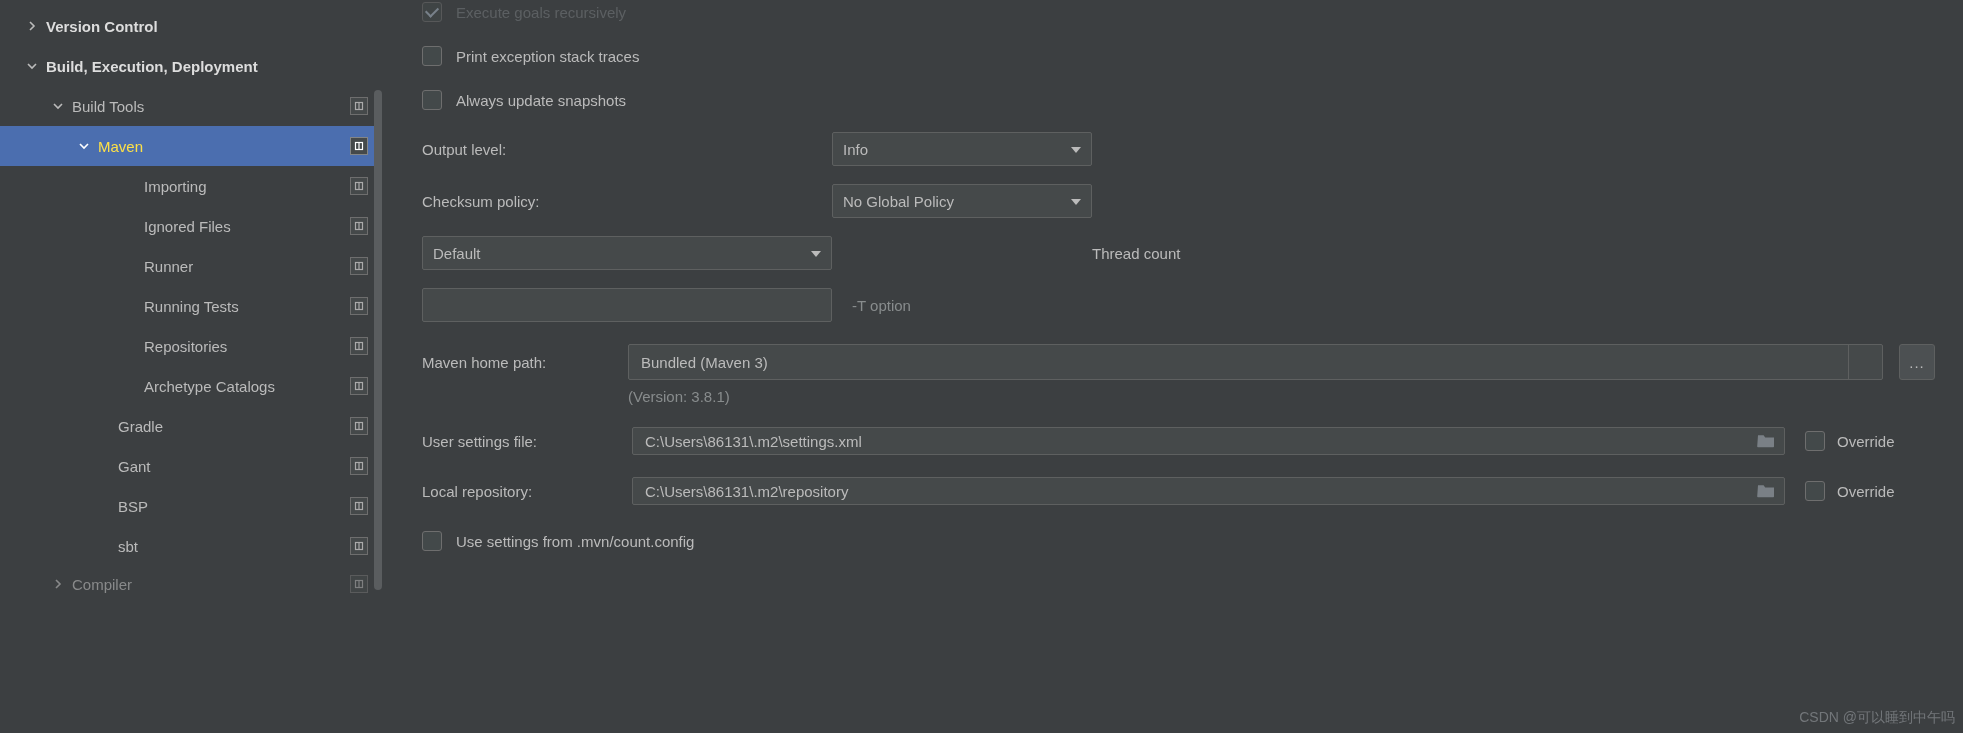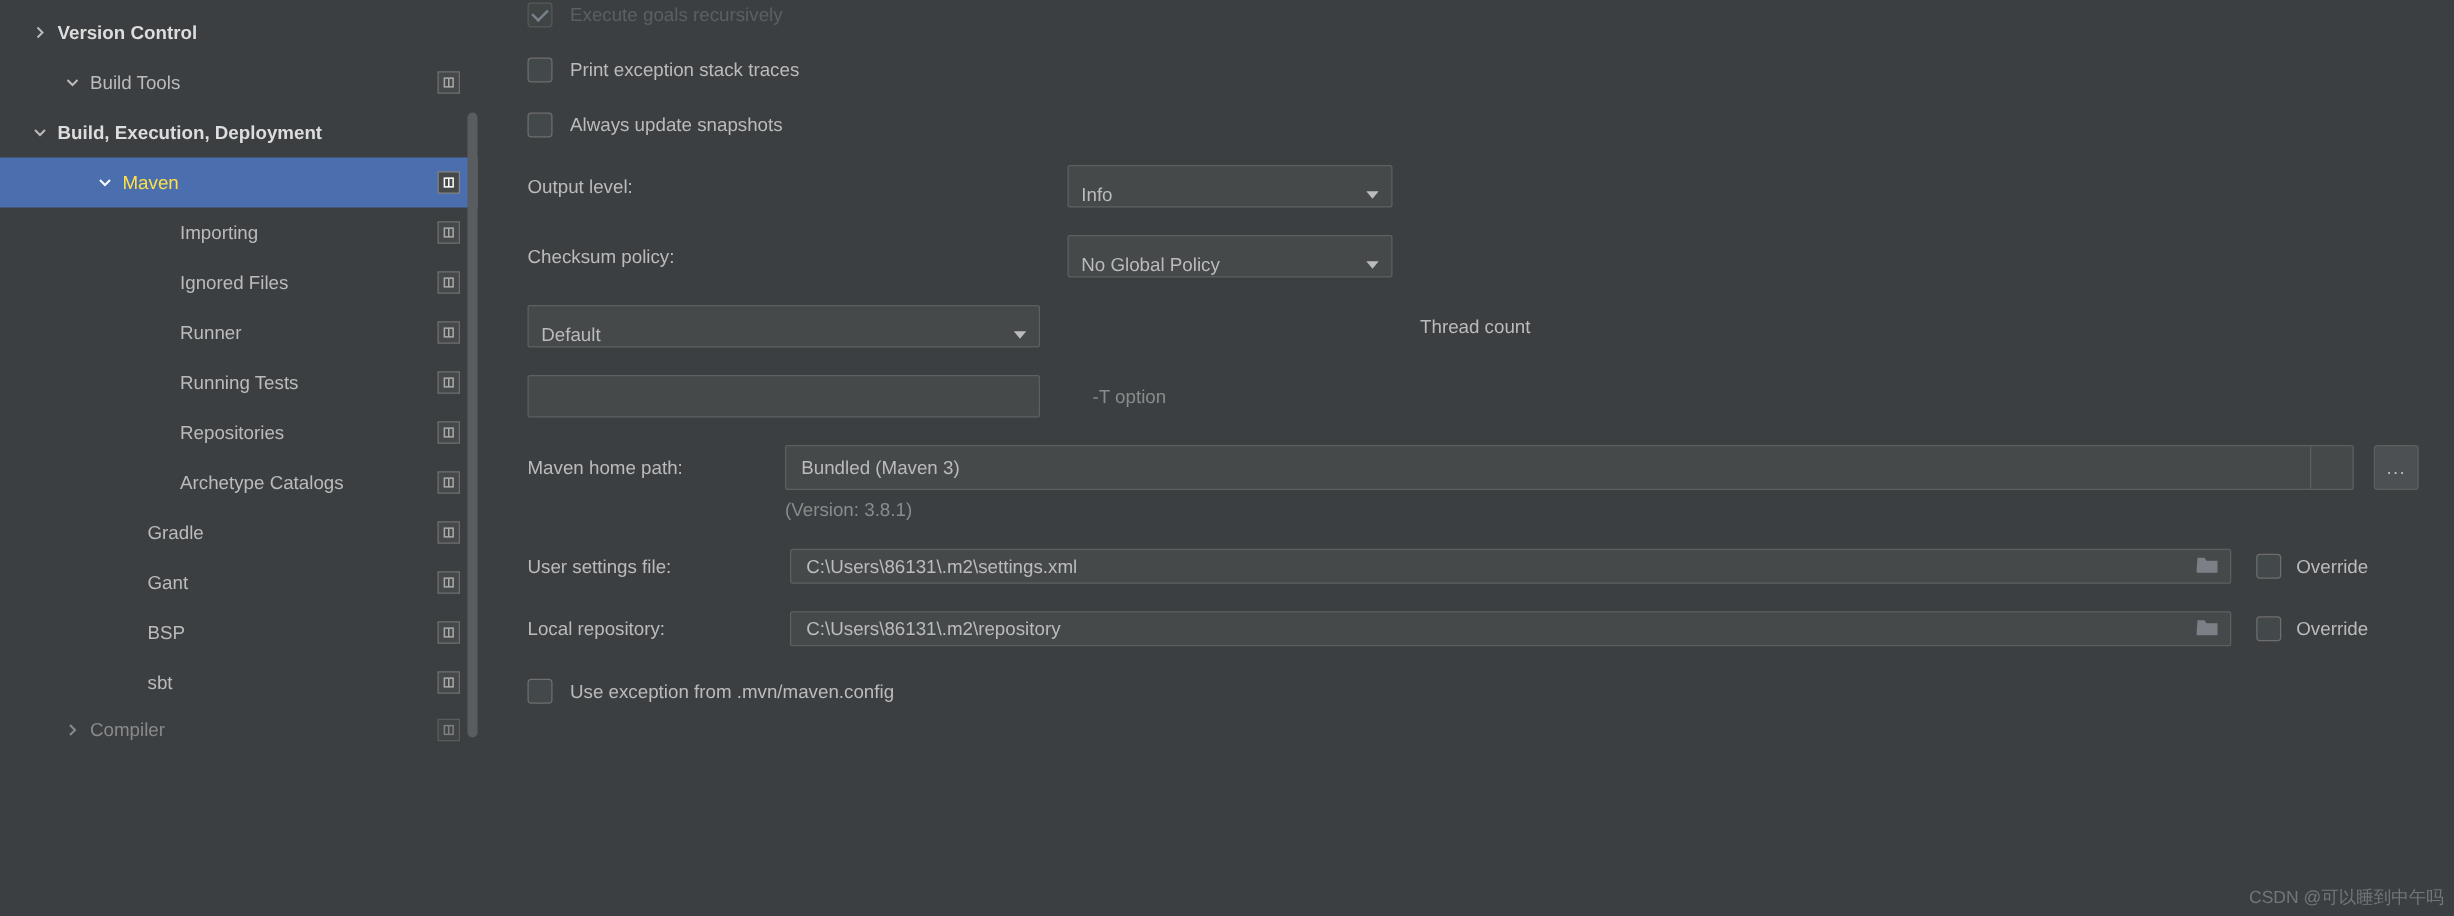--- a/index.html
+++ b/index.html
@@ -108,30 +108,29 @@
     transform: rotate(45deg) translate(-1px,-1px);
   }
   .check-label { color: #bbbbbb; }
 
   .form-grid {
     display: grid;
     grid-template-columns: 410px 260px 1fr;
     align-items: center;
     row-gap: 18px;
     margin-top: 10px;
-    gap: 22px;
   }
   .form-label { color: #bbbbbb; }
   .select {
     height: 34px;
     background: #45494a;
     border: 1px solid #5e6060;
     border-radius: 2px;
     display: flex;
-    align-items: flex-end;
+    align-items: center;
     padding: 0 10px;
     justify-content: space-between;
     cursor: pointer;
   }
   .select .sel-text { color: #bbbbbb; }
   .select .tri svg { width: 10px; height: 10px; fill: #bbbbbb; }
   .textbox {
     height: 34px;
     background: #45494a;
     border: 1px solid #5e6060;
@@ -216,43 +215,43 @@
   <div class="tree" id="tree">
       <div class="tree-row bold">
         <span class="ind" style="width: 24px;"></span>
         <span class="arrow">
           <svg viewBox="0 0 10 10">
             <path d="M3 1 L7 5 L3 9" fill="none" stroke="currentColor" stroke-width="1.6"></path>
           </svg>
         </span>
         <span class="label">Version Control</span>
       </div>
-      <div class="tree-row">
-        <span class="ind" style="width: 50px;"></span>
-        <span class="arrow">
-          <svg viewBox="0 0 10 10">
-            <path d="M1 3 L5 7 L9 3" fill="none" stroke="currentColor" stroke-width="1.6"></path>
-          </svg>
-        </span>
-        <span class="label">Build Tools</span>
-        <span class="marker">
-          <svg viewBox="0 0 10 10">
-            <rect x="1.5" y="1.5" width="7" height="7" stroke-width="1.2"></rect>
-            <line x1="5" y1="1.5" x2="5" y2="8.5" stroke-width="1.2"></line>
-          </svg>
-        </span>
-      </div>
       <div class="tree-row bold">
         <span class="ind" style="width: 24px;"></span>
         <span class="arrow">
           <svg viewBox="0 0 10 10">
             <path d="M1 3 L5 7 L9 3" fill="none" stroke="currentColor" stroke-width="1.6"></path>
           </svg>
         </span>
         <span class="label">Build, Execution, Deployment</span>
+      </div>
+      <div class="tree-row">
+        <span class="ind" style="width: 50px;"></span>
+        <span class="arrow">
+          <svg viewBox="0 0 10 10">
+            <path d="M1 3 L5 7 L9 3" fill="none" stroke="currentColor" stroke-width="1.6"></path>
+          </svg>
+        </span>
+        <span class="label">Build Tools</span>
+        <span class="marker">
+          <svg viewBox="0 0 10 10">
+            <rect x="1.5" y="1.5" width="7" height="7" stroke-width="1.2"></rect>
+            <line x1="5" y1="1.5" x2="5" y2="8.5" stroke-width="1.2"></line>
+          </svg>
+        </span>
       </div>
       <div class="tree-row selected">
         <span class="ind" style="width: 76px;"></span>
         <span class="arrow">
           <svg viewBox="0 0 10 10">
             <path d="M1 3 L5 7 L9 3" fill="none" stroke="currentColor" stroke-width="1.6"></path>
           </svg>
         </span>
         <span class="label">Maven</span>
         <span class="marker">
@@ -479,17 +478,17 @@
           </svg></span>
     </div>
     <div class="override-group">
       <span class="checkbox"></span>
       <span>Override</span>
     </div>
   </div>
 
   <div class="check-row" style="margin-top:14px">
     <span class="checkbox"></span>
-    <span class="check-label">Use exception from .mvn/maven.config</span>
+    <span class="check-label">Use settings from .mvn/count.config</span>
   </div>
 
   <div class="watermark">CSDN @可以睡到中午吗</div>
 </div>
 
 </body></html>

